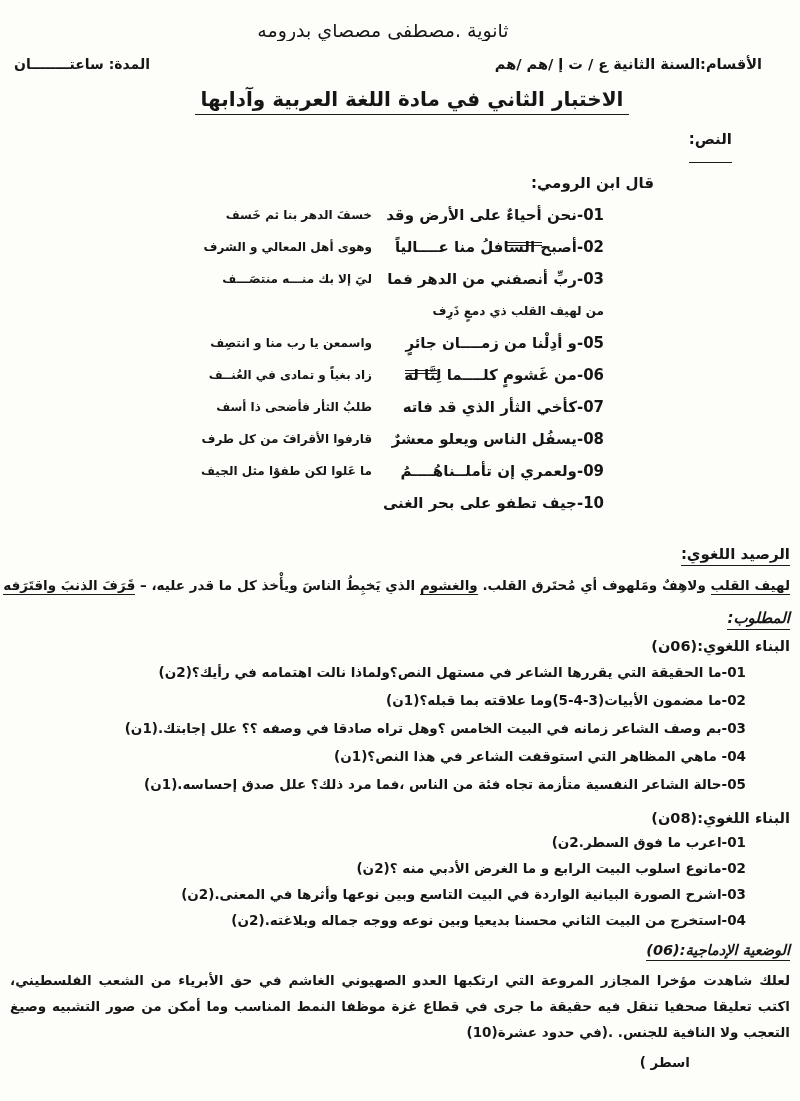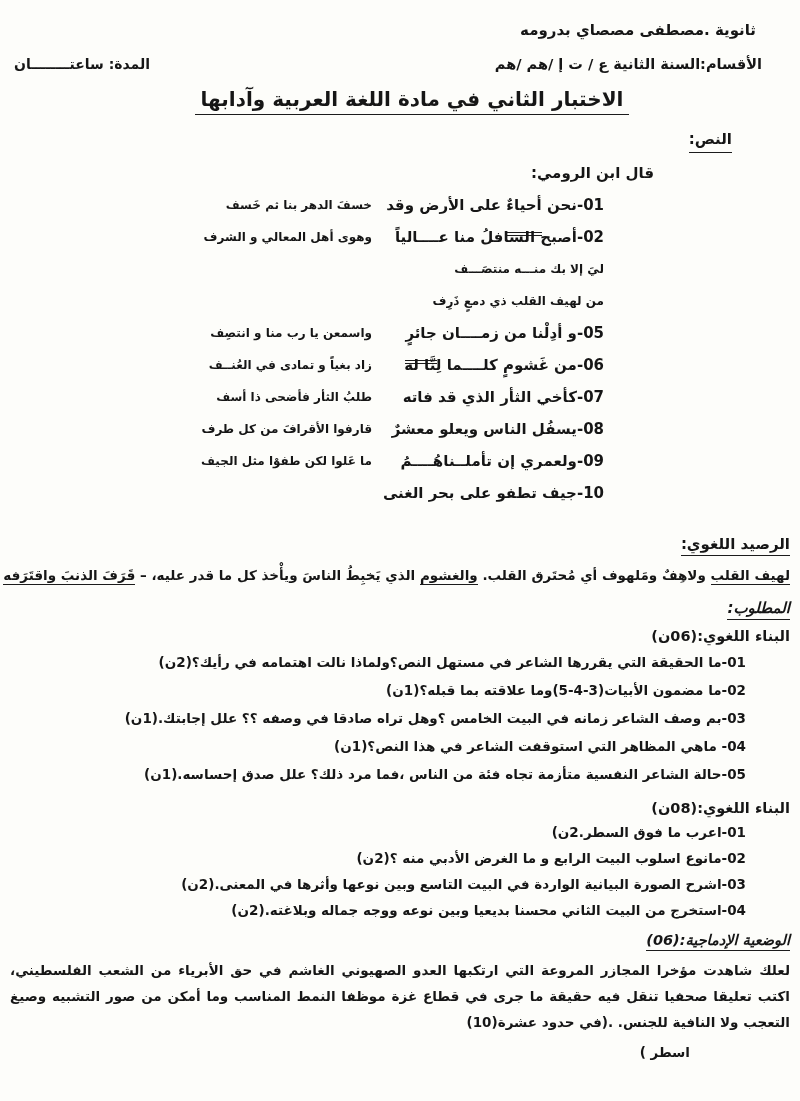--- a/index.html
+++ b/index.html
@@ -11,32 +11,32 @@
     background:#fdfdfa;
     direction:rtl;
     font-family:"DejaVu Sans", sans-serif;
     color:#161616;
     overflow:hidden;
     box-sizing:border-box;
     padding:0 10px;
   }
   
   .school-line{height:17px;overflow:hidden;margin-top:24px;margin-right:34px;}
-  .school-line span{display:block;margin-top:-4px;font-size:15px;line-height:20px;font-weight:700;}
+  .school-line span{display:block;margin-top:-4px;font-size:19px;line-height:20px;font-weight:400;text-align:center;}
   .header-row{display:flex;justify-content:space-between;align-items:flex-start;margin-top:15px;}
   .classes{font-size:14.5px;font-weight:700;margin-right:28px;}
   .duration{font-size:14px;font-weight:700;margin-left:4px;}
   .exam-title{
     width:fit-content;margin:15px auto 0 auto;
     font-size:20px;font-weight:700;
     padding:0 6px 3px 6px;border-bottom:1.6px solid #1c1c1c;
     transform:translateX(12px);
   }
   
-  .nass-label{width:fit-content;margin-top:15px;margin-right:58px;font-size:15px;font-weight:700;padding-bottom:4px;border-bottom:1.6px solid #1c1c1c;}
+  .nass-label{width:fit-content;margin-top:15px;margin-right:58px;font-size:15px;font-weight:700;padding-bottom:14px;border-bottom:1.6px solid #1c1c1c;}
   .attribution{margin-top:11px;margin-right:136px;font-size:15px;font-weight:700;}
   .poem{width:440px;margin-right:186px;margin-top:7px;}
   .verse{display:flex;justify-content:space-between;height:32px;align-items:center;}
   .hemi-a{width:222px;text-align:right;font-size:15px;font-weight:700;white-space:nowrap;}
   .hemi-b{width:208px;text-align:right;font-size:12px;font-weight:700;white-space:nowrap;}
   .w-underline{border-bottom:4px double #1c1c1c;padding-bottom:18px;}
   
   .section-label{width:fit-content;font-size:15px;font-weight:700;padding-bottom:2px;border-bottom:1.6px solid #1c1c1c;}
   .wordbank-label{margin-top:26px;}
   .wordbank-line{margin-top:9px;font-size:13.5px;font-weight:700;line-height:21px;white-space:nowrap;}
@@ -74,20 +74,21 @@
   <div class="poem">
     <div class="verse">
       <div class="hemi-a"><span>01-نحن </span><span class="w-underline">أحياءٌ</span><span> على الأرض وقد</span></div>
       <div class="hemi-b">خسفَ الدهر بنا ثم خَسف</div>
     </div>
     <div class="verse">
       <div class="hemi-a"><span>02-أصبح السافلُ منا عــــالياً</span><span class="w-underline"></span><span></span></div>
       <div class="hemi-b">وهوى أهل المعالي و الشرف</div>
     </div>
     <div class="verse">
+      <div class="hemi-a"><span>03-ربِّ أنصفني من الدهر فما</span><span class="w-underline"></span><span></span></div>
       <div class="hemi-b">ليَ إلا بك منـــه منتصَـــف</div>
     </div>
     <div class="verse">
       <div class="hemi-b">من لهيف القلب ذي دمعٍ ذَرِف</div>
     </div>
     <div class="verse">
       <div class="hemi-a"><span>05-و أدِلْنا من زمــــان </span><span class="w-underline">جائرٍ</span><span></span></div>
       <div class="hemi-b">واسمعن يا رب منا و انتصِف</div>
     </div>
     <div class="verse">

